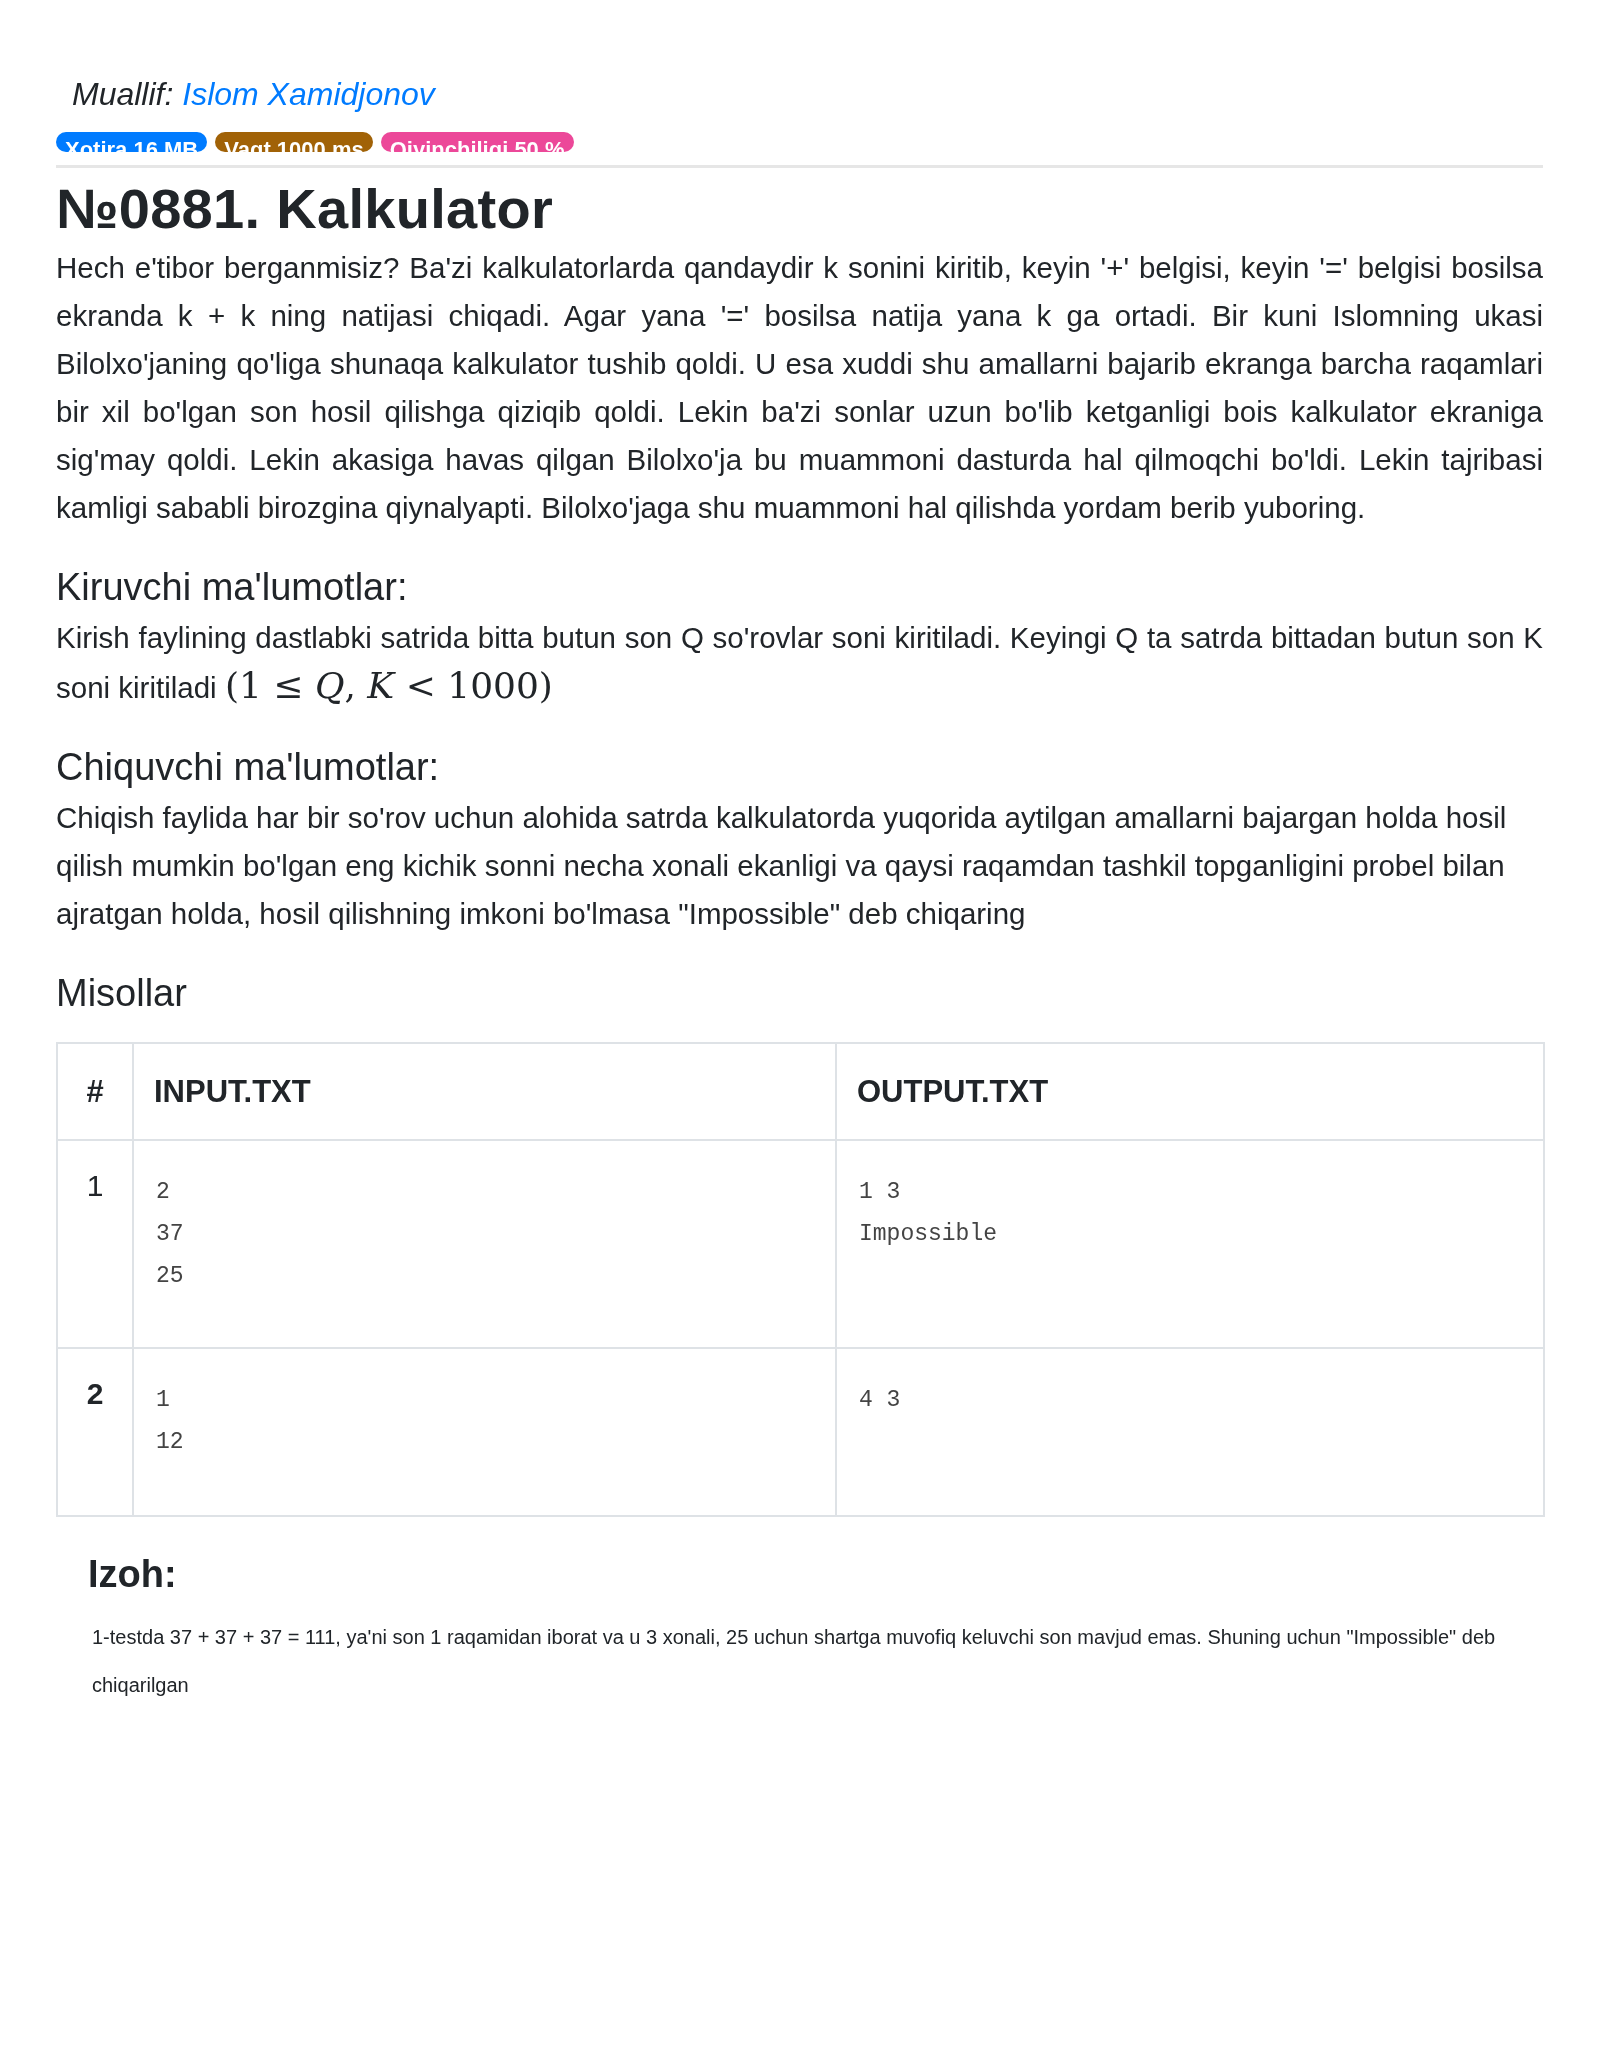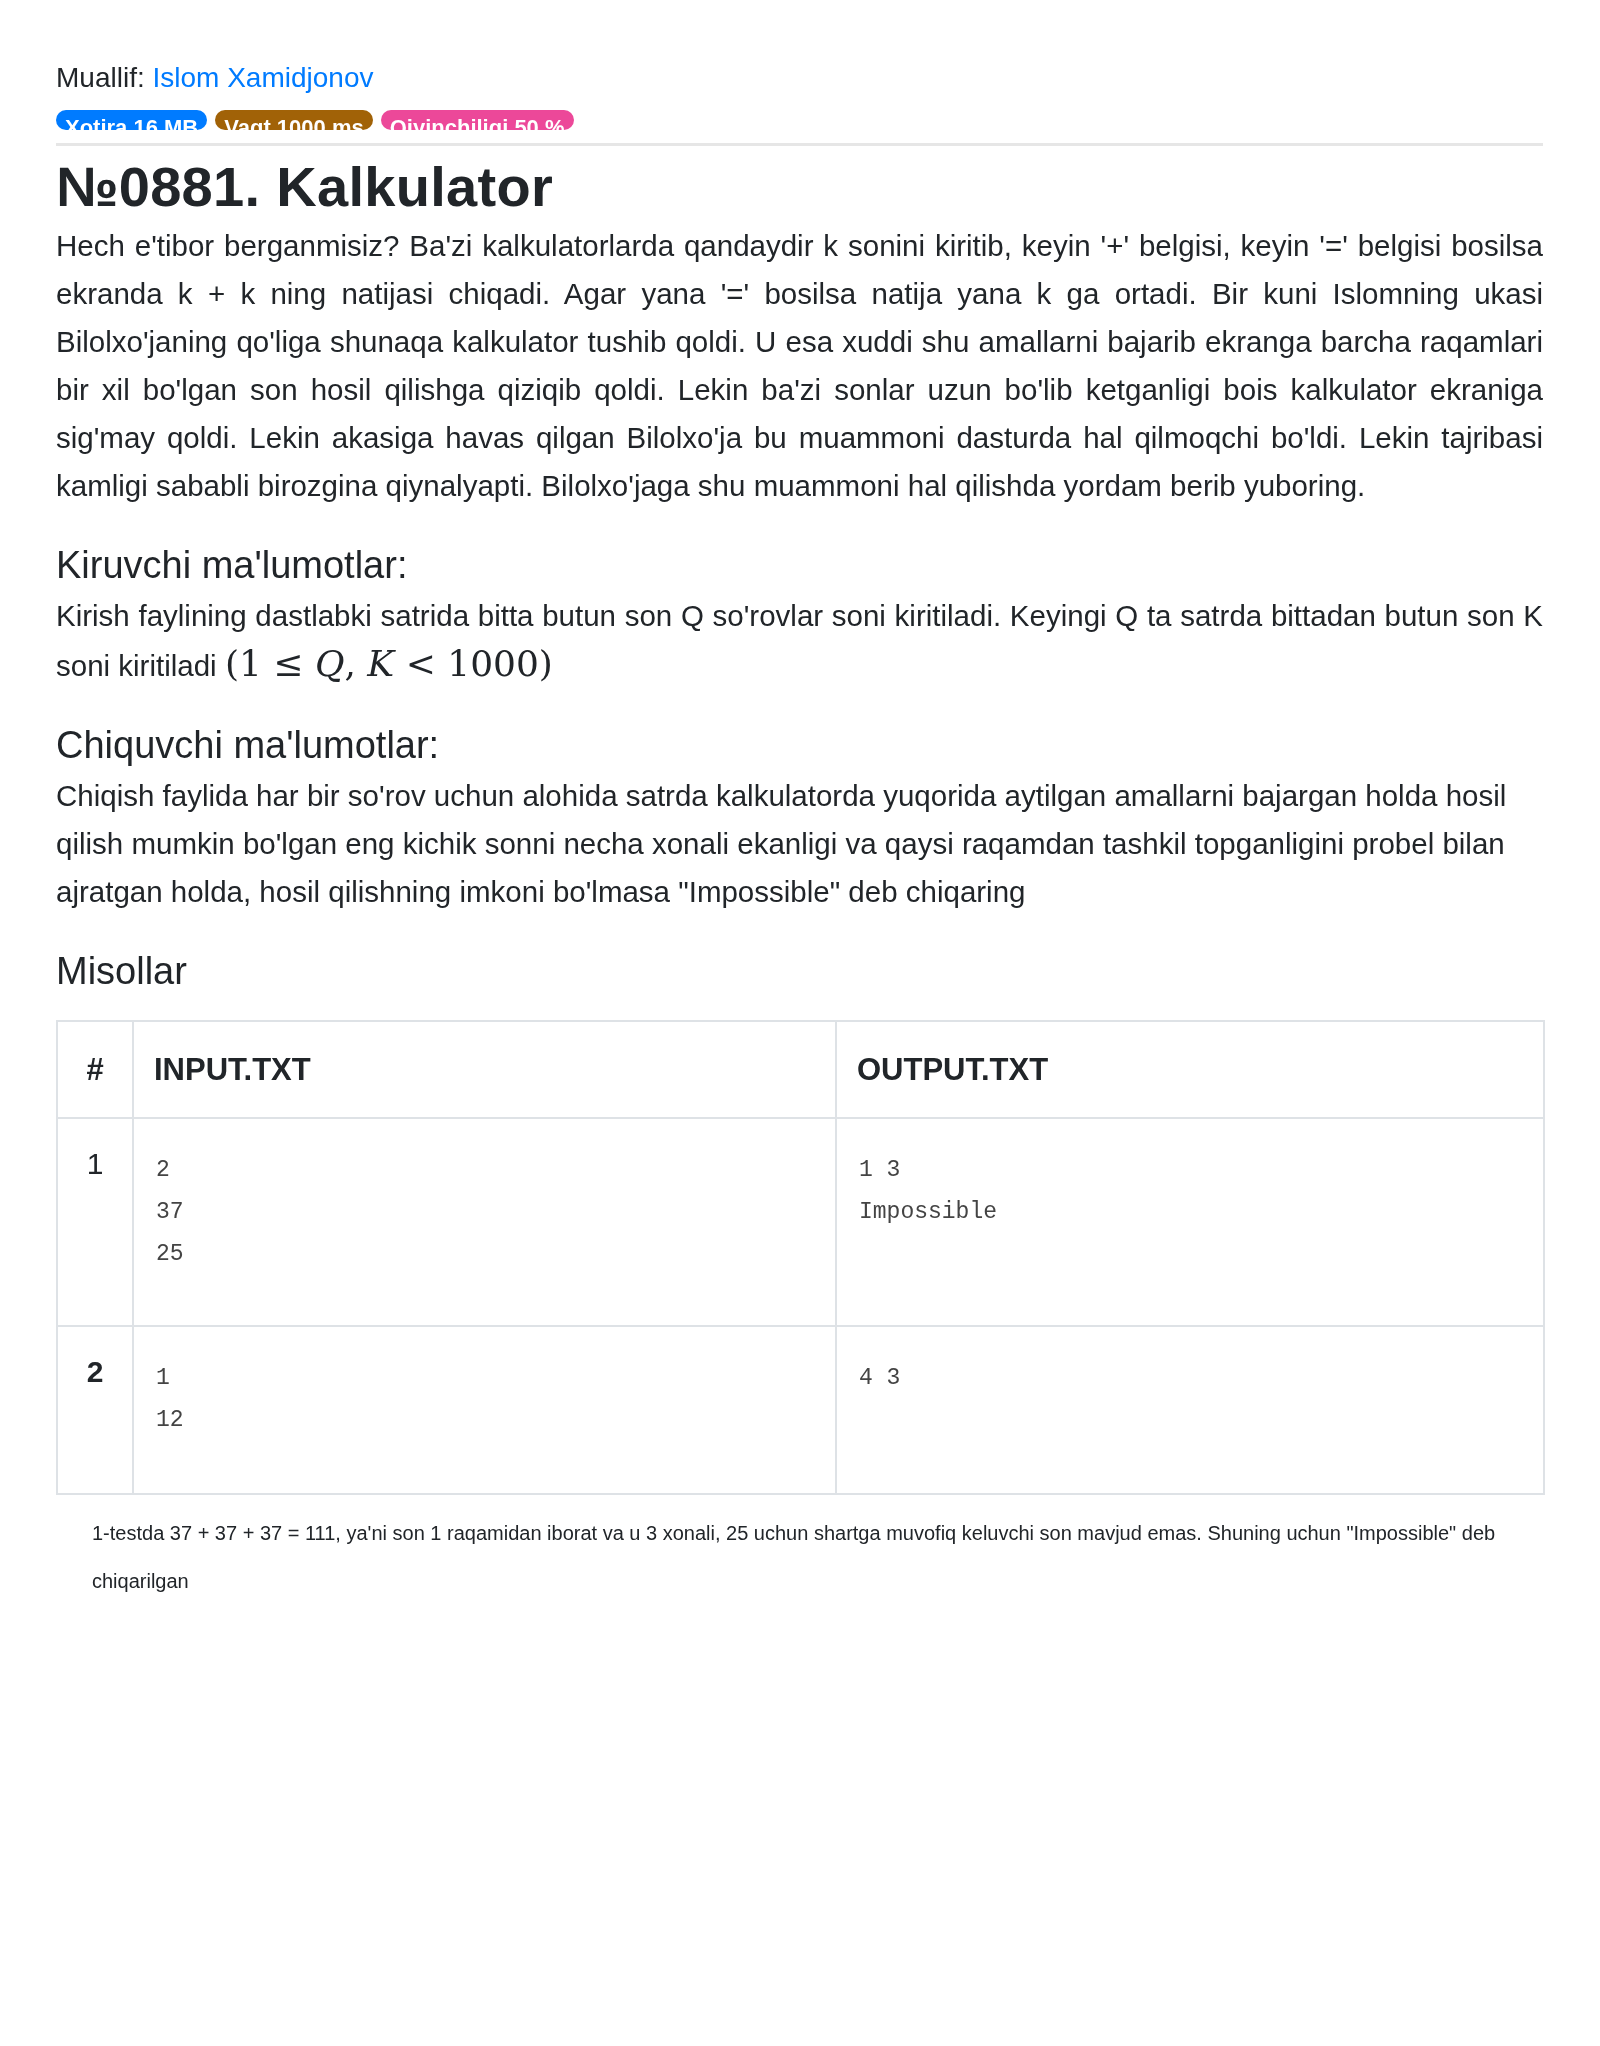--- a/index.html
+++ b/index.html
@@ -2,21 +2,21 @@
 <html><head>
 <meta charset="utf-8">
 <style>
   html, body { margin: 0; padding: 0; background: #ffffff; }
   body {
     width: 1600px; height: 2046px; overflow: hidden;
     font-family: "Liberation Sans", sans-serif;
     color: #212529;
   }
   .page { position: relative; width: 1487px; margin-left: 56px; padding-top: 56px; }
-  .author { font-size: 28px; line-height: 44px; margin: 0; }
+  .author { font-size: 32px; line-height: 44px; margin: 16px; font-style: italic; }
   .author a { color: #007bff; text-decoration: none; }
   .badges { display: flex; gap: 8px; margin-top: 10px; }
   .badge {
     display: inline-block; color: #fff; font-weight: bold; font-size: 22px;
     line-height: 36px; height: 20px; padding: 0 9px; border-radius: 11px;
   }
   .badge.blue { background: #007bff; }
   .badge.green { background: #a16207; }
   .badge.teal { background: #ec4899; }
   hr.sep { border: 0; border-top: 3px solid #e6e6e6; margin: 13px 0 0 0; height: 0; }
@@ -112,16 +112,17 @@
 12</pre>
           </td>
         <td>
             <pre class="io">4 3</pre>
           </td>
       </tr>
     </tbody>
   </table>
 
   <div class="note">
+    <h2>Izoh:</h2>
     <p>1-testda 37 + 37 + 37 = 111, ya'ni son 1 raqamidan iborat va u 3 xonali, 25 uchun shartga muvofiq keluvchi son mavjud emas. Shuning uchun "Impossible" deb chiqarilgan</p>
   </div>
 
 </div>
 
 </body></html>

